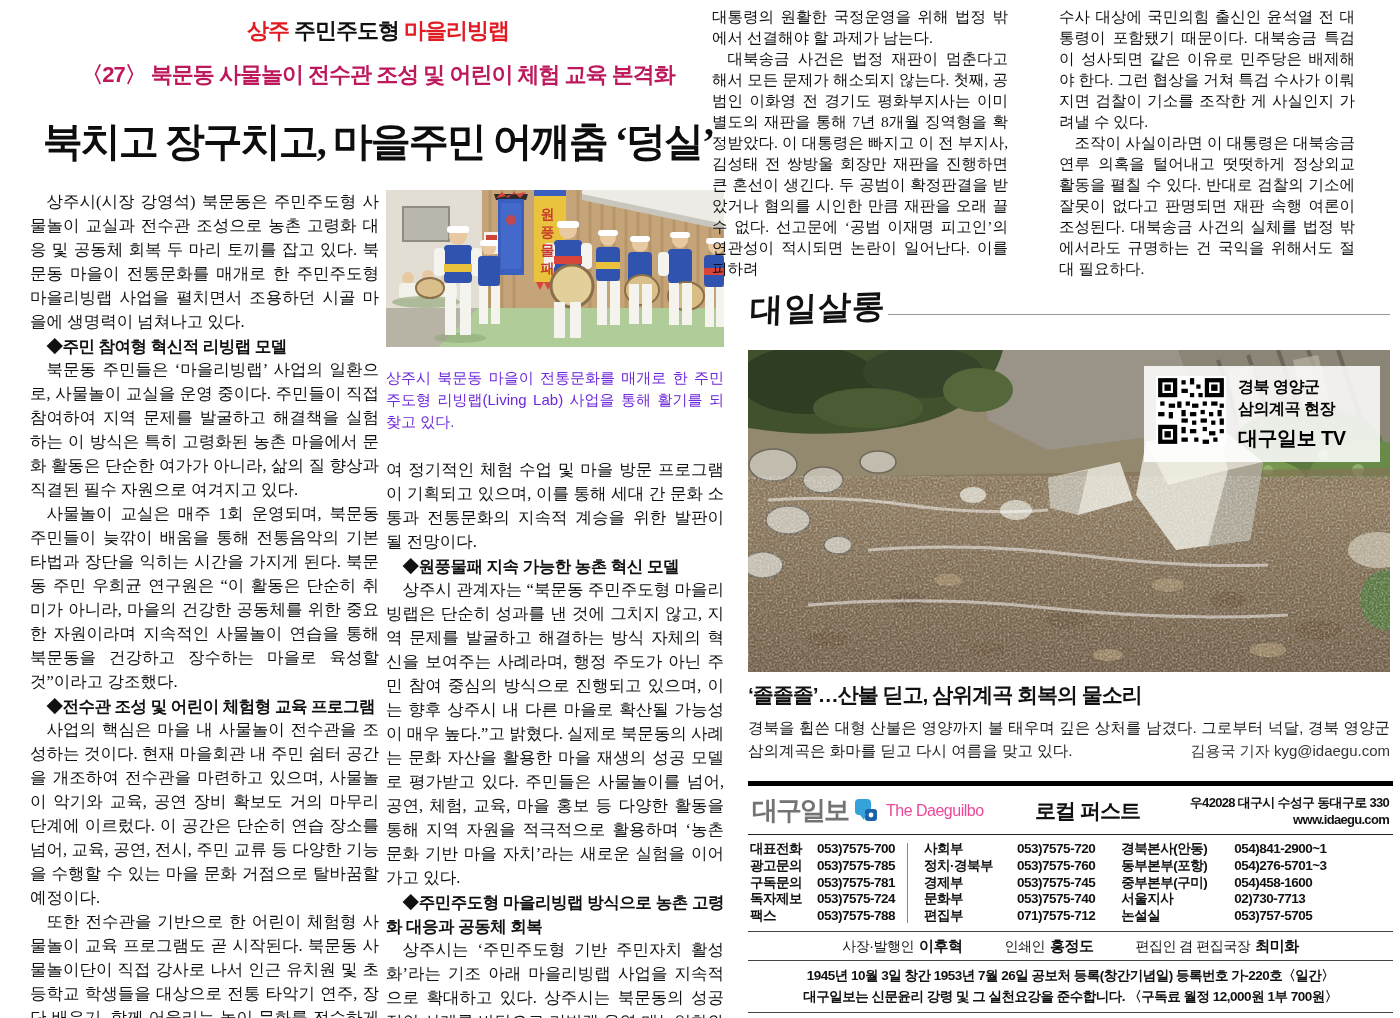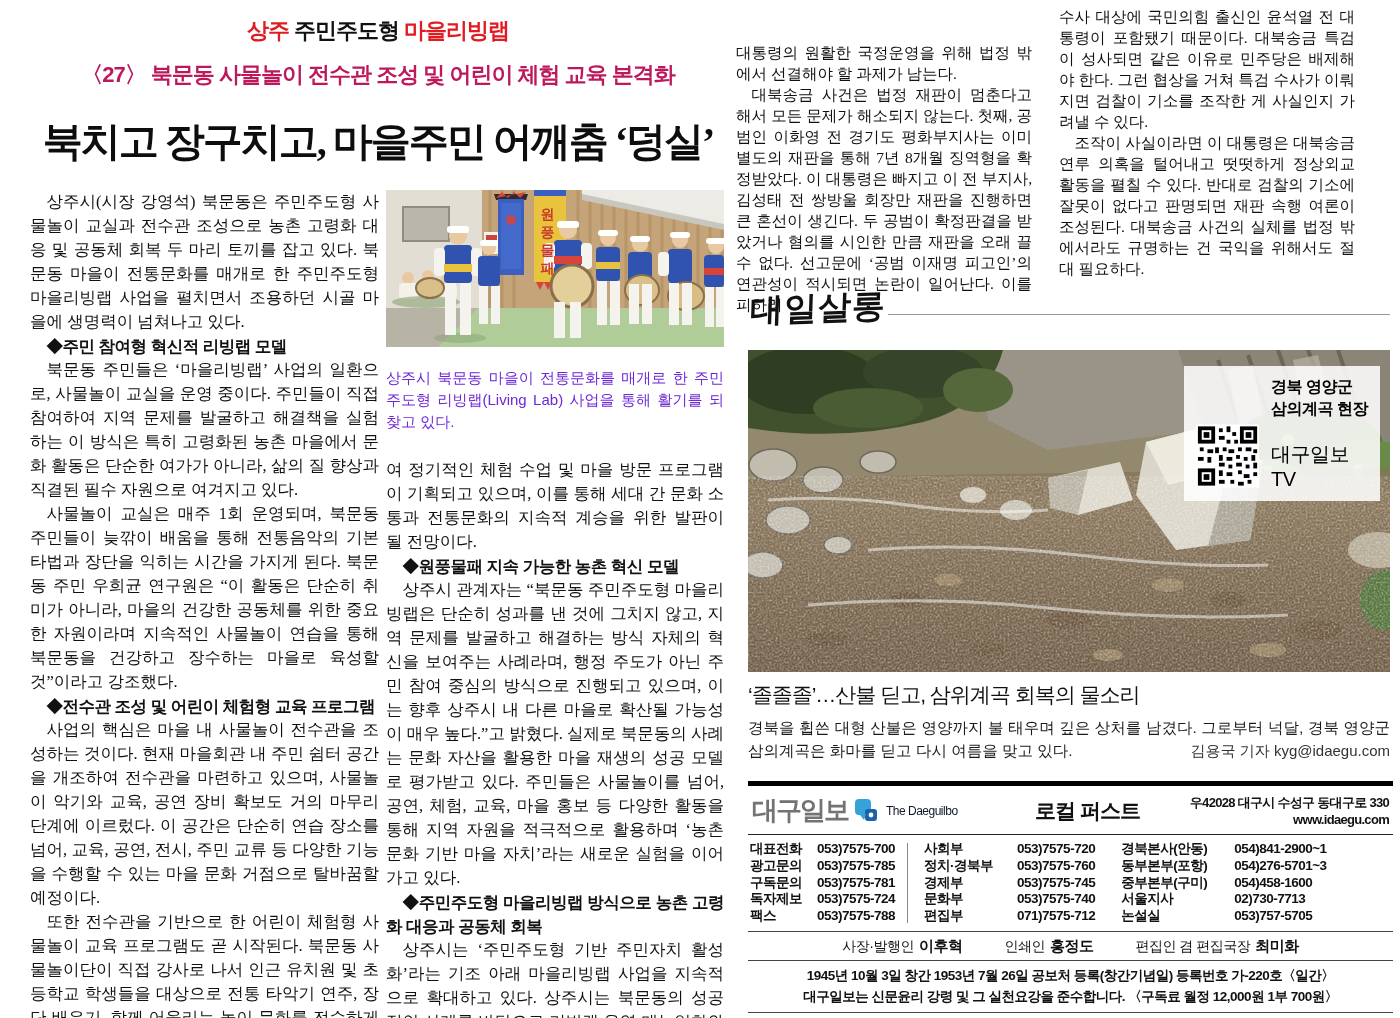--- a/index.html
+++ b/index.html
@@ -22,43 +22,43 @@
   .sec-head { font-family:"Liberation Sans", sans-serif; font-weight:700; text-indent:1em; font-size:16.5px; letter-spacing:-0.5px; }
   #col1 { left:30px; top:190px; width:349px; }
   #col2 { left:386px; top:190px; width:338px; }
   .photo1-wrap { position:relative; width:338px; height:157px; overflow:hidden; }
   .banner-vtext { position:absolute; left:150px; top:8px; writing-mode:vertical-rl; text-orientation:upright;
     font-family:"Liberation Sans", sans-serif; font-weight:800; font-size:14px; letter-spacing:4px; color:#c8392e; }
   .photo1-caption { margin-top:20px; font-family:"Liberation Sans", sans-serif; font-size:15px; line-height:22px; color:#6d28d9; text-align:justify; }
   .col2-body { margin-top:25px; }
   
   .op-col { position:absolute; top:6px; width:296px; font-size:15.5px; line-height:21px; text-align:justify; }
-  #op1 { left:736px;margin-top:36px; } #op2 { left:1059px; }
+  #op1 { left:712px; } #op2 { left:1059px; }
   .op-col p { text-indent:1em; }
   .op-col p.noindent { text-indent:0; }
   
   .salon-title { position:absolute; left:750px; top:286px; font-family:"Liberation Sans", sans-serif;
     font-size:33px; font-weight:800; letter-spacing:1px; transform:rotate(-2deg) skewX(-4deg); }
   .salon-rule { position:absolute; left:888px; top:314px; width:502px; border-top:1px solid #999; }
   .valley-wrap { position:absolute; left:748px; top:350px; width:642px; height:322px; overflow:hidden; }
-  .qr-box { position:absolute; top:16px; right:10px; width:196px; padding:10px 12px;
-    background:rgba(255,255,255,0.87); display:flex; align-items:flex-end; gap:12px; }
+  .qr-box { position:absolute; top:16px; right:10px; width:236px; padding:10px 12px;
+    background:rgba(255,255,255,0.87); display:flex; align-items:flex-start; gap:12px; }
   .qr-txt { font-family:"Liberation Sans", sans-serif; color:#000; }
   .qr-line { font-size:16px; line-height:22px; font-weight:600; letter-spacing:-0.5px; }
-  .qr-tv { margin-top:21px; font-size:20px; font-weight:400; letter-spacing:-0.5px; }
+  .qr-tv { margin-top:5px; font-size:20px; font-weight:700; letter-spacing:-0.5px; }
   .valley-cap { position:absolute; left:748px; top:681px; width:642px; font-family:"Liberation Sans", sans-serif; }
-  .vcap-title { font-size:21px; font-weight:400; letter-spacing:-1px; }
+  .vcap-title { font-size:21px; font-weight:700; letter-spacing:-1px; }
   .vcap-body { margin-top:7px; font-size:15.5px; line-height:23px; text-align:justify; color:#1a1a1a; }
   .vcap-byline { float:right; color:#333; font-size:15px; }
   
   .masthead { position:absolute; left:748px; top:781px; width:645px; font-family:"Liberation Sans", sans-serif; border-top:5px solid #000; }
   .mh-row1 { display:flex; align-items:center; padding:7px 4px 6px; }
   .mh-brandzone { width:252px; display:flex; align-items:center; gap:6px; }
   .mh-brand { font-size:26px; font-weight:800; letter-spacing:-2px; color:#737373; }
-  .mh-branden { font-size:12px; color:#0f172a; letter-spacing:-0.5px; }
+  .mh-branden { font-size:16px; color:#ec4899; letter-spacing:-0.5px; }
   .mh-slogan { flex:1; text-align:center; font-size:21px; font-weight:800; letter-spacing:-1px; }
   .mh-addr { width:218px; text-align:right; font-size:13px; font-weight:700; line-height:17px; letter-spacing:-0.7px; }
   .mh-line { border-top:1.5px solid #222; }
   .mh-thin { border-top:1px solid #444; }
   .mh-contacts { display:flex; padding:6px 2px; }
   .mh-ccol { display:flex; flex-direction:column; }
   .mh-crow { display:flex; align-items:baseline; line-height:16.8px; font-size:13.5px; font-weight:700; letter-spacing:-0.5px; }
   .jl { display:inline-block; text-align:justify; text-align-last:justify; margin-right:9px; }
   .w60 { width:58px; } .w84 { width:84px; } .w104 { width:104px; }
   .mh-vline { border-left:1px solid #888; margin:2px 16px 2px 12px; }

